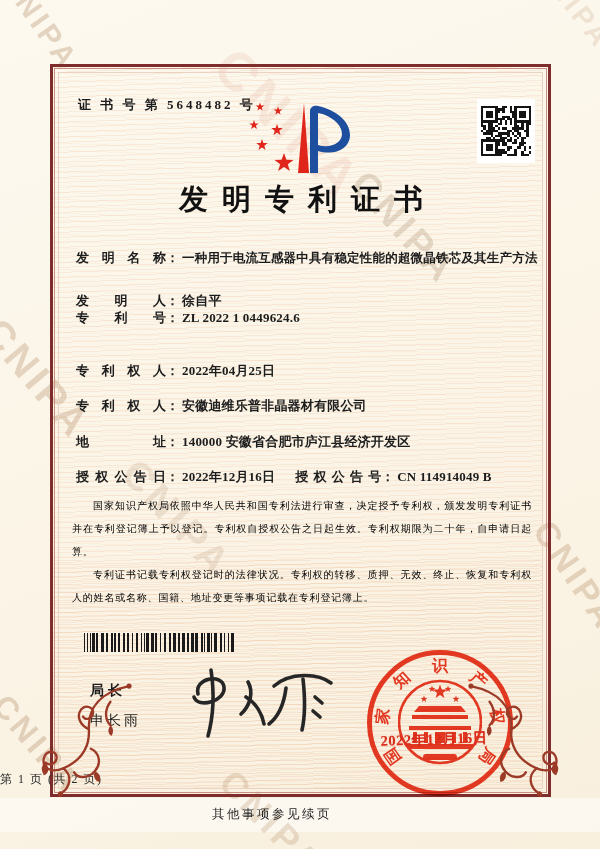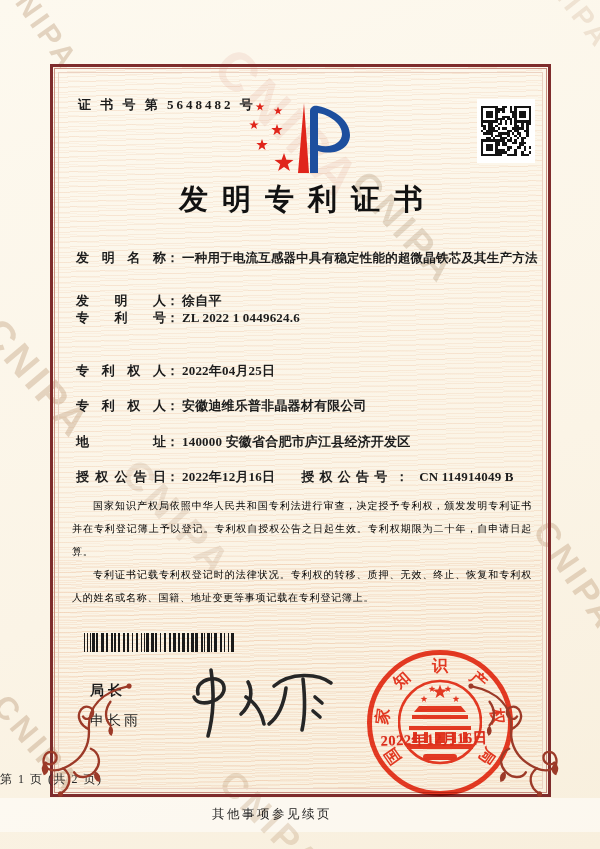--- a/index.html
+++ b/index.html
@@ -44,21 +44,21 @@
     font-size:29px;font-weight:700;letter-spacing:14px;padding-left:16px;box-sizing:border-box;z-index:4;color:#111;
   }
   .qr-wrap{position:absolute;left:477px;top:99px;width:58px;height:64px;background:#fff;z-index:4;display:flex;align-items:center;justify-content:center;}
   .logo{position:absolute;left:240px;top:99px;width:120px;height:80px;z-index:4;}
 
   .row{position:absolute;left:76px;display:flex;align-items:baseline;font-size:13px;font-weight:600;z-index:4;white-space:nowrap;}
   .lab{display:inline-block;width:90px;text-align:justify;text-align-last:justify;}
   .colon{margin:0 3px 0 0;}
   .val{letter-spacing:0.2px;}
   .val-sm{font-size:12.5px;}
-  .pair2{margin-left:26px;display:flex;align-items:baseline;gap:8px;}
+  .pair2{margin-left:20px;display:flex;align-items:baseline;}
   .pair2 .lab{width:86px;}
 
   .paras{position:absolute;left:72px;top:494px;width:460px;z-index:4;}
   .paras p{
     margin:0;font-size:10px;line-height:23px;text-indent:2.1em;
     letter-spacing:0.8px;color:#000000;text-align:justify;font-weight:500;
   }
   .barcode{position:absolute;left:84px;top:633px;z-index:4;}
 
   .sig-title{position:absolute;left:90px;top:682px;font-size:14px;font-weight:700;letter-spacing:4px;z-index:4;font-family:"Liberation Sans","DejaVu Sans",sans-serif;}

